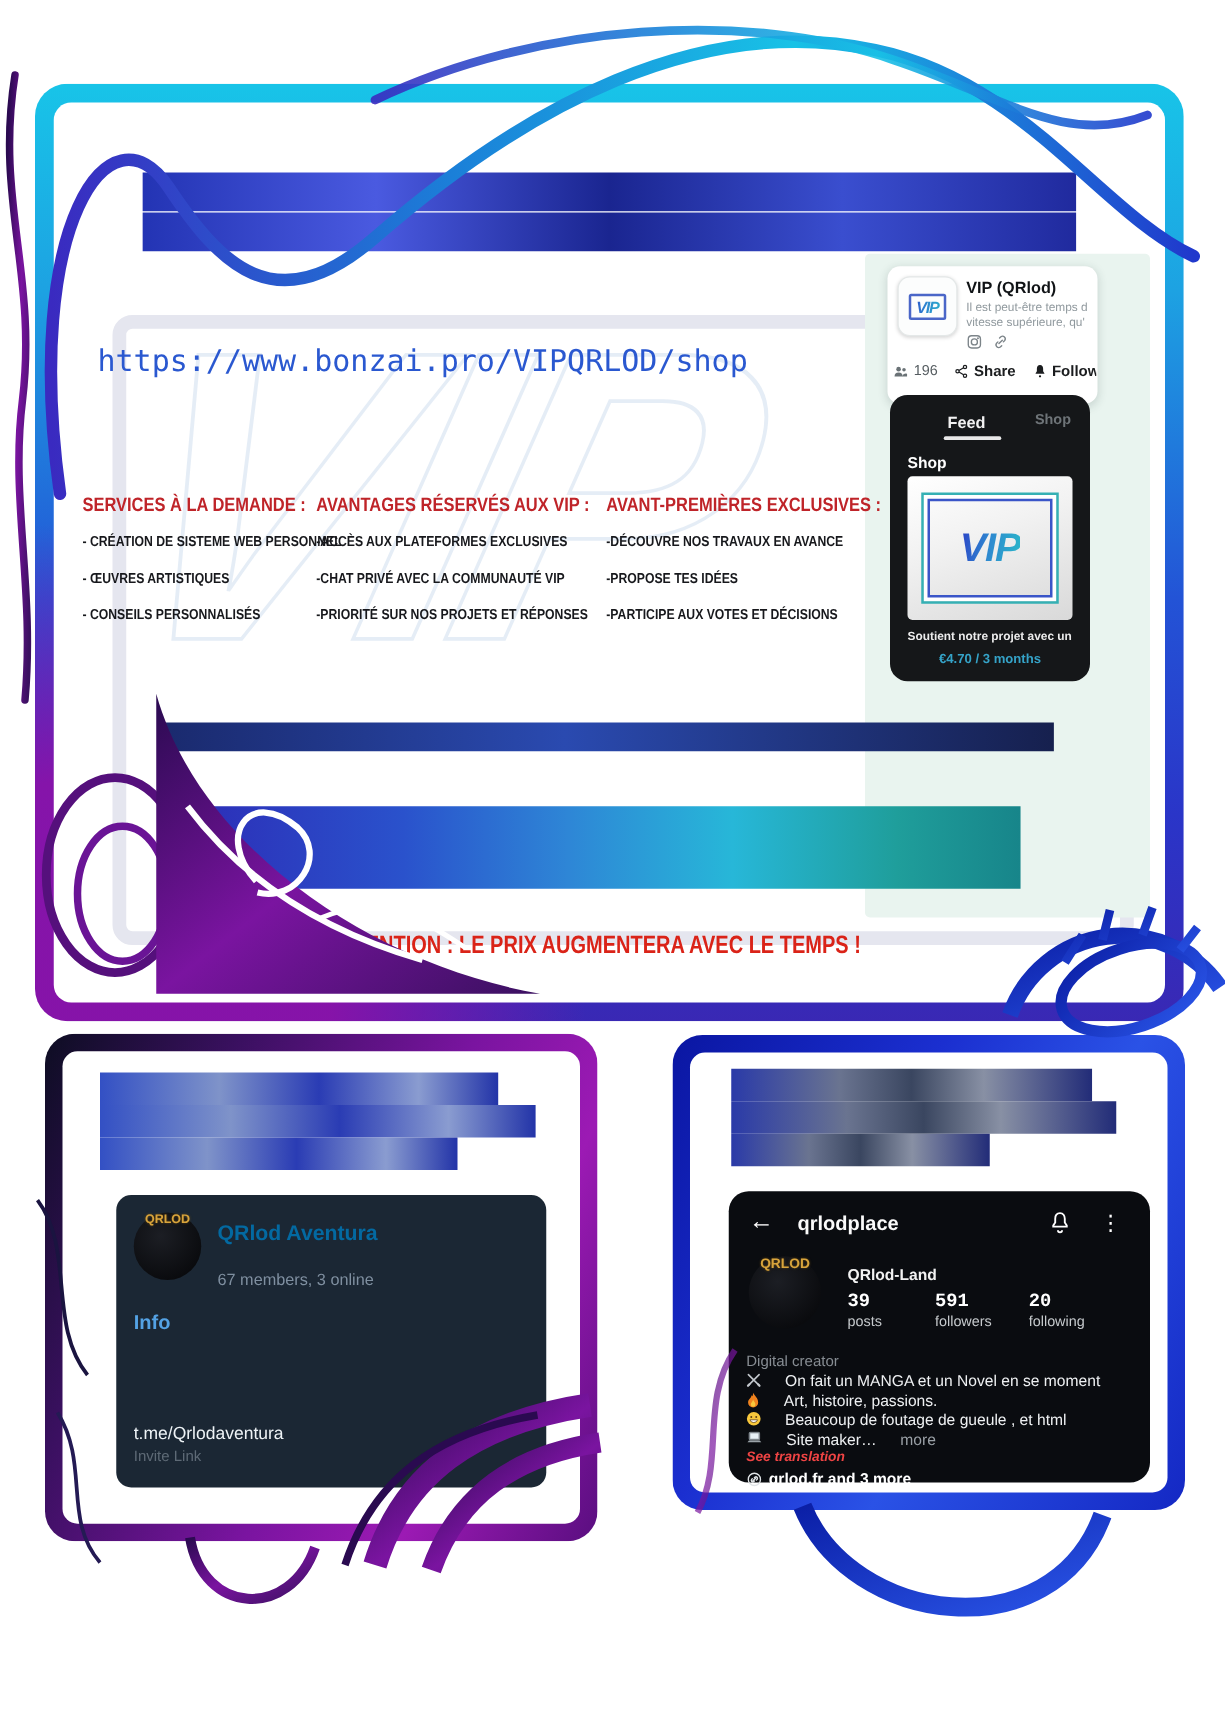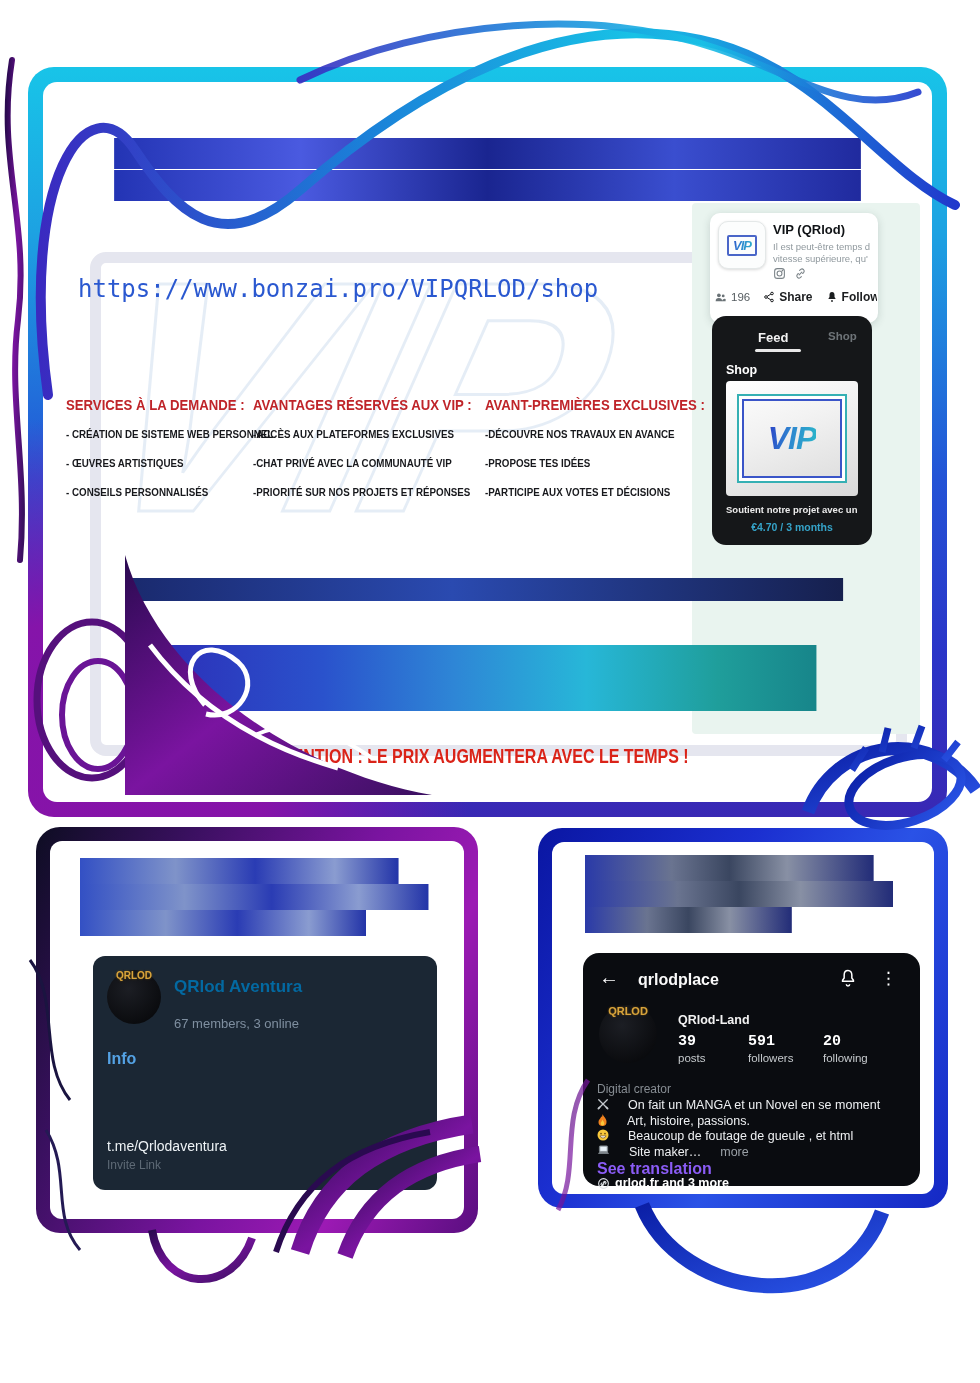--- a/index.html
+++ b/index.html
@@ -112,21 +112,21 @@
   .ig-bell{left:838px;top:968px;z-index:6;}
   .ig-kebab{left:880px;top:968px;font-size:17px;color:#fff;z-index:6;}
   .ig-avatar{left:599px;top:1005px;width:58px;height:58px;z-index:6;}
   .ig-display{left:678px;top:1013px;font-size:12.5px;font-weight:700;color:#f2f2f2;z-index:6;}
   .ig-statnum{font-size:15px;font-weight:700;color:#fff;z-index:6;font-family:Liberation Mono, monospace;}
   .ig-statlabel{font-size:11.5px;color:#c6cacd;z-index:6;}
   .ig-category{left:597px;top:1082px;font-size:12px;color:#878d93;z-index:6;}
   .ig-bio{left:597px;top:1098px;z-index:6;font-size:12.5px;color:#eef0f2;}
   .bio-row{display:flex;align-items:flex-start;gap:19px;height:15.5px;white-space:nowrap;}
   .bio-more{color:#9aa0a6;}
-  .ig-see{left:597px;top:1160px;font-size:16px;font-weight:700;color:#8b5cf6;z-index:6;}
+  .ig-see{left:597px;top:1160px;font-size:11px;font-weight:700;color:#ef4444;z-index:6;font-style:italic;}
   .ig-links{left:597px;top:1176px;font-size:12.5px;font-weight:700;color:#fff;z-index:6;
     display:flex;align-items:center;gap:5px;}
 
   .overlay{position:absolute;left:0;top:0;z-index:50;pointer-events:none;}
   svg{display:block;}
 </style>
 </head>
 <body>
 
 <div class="canvas">

